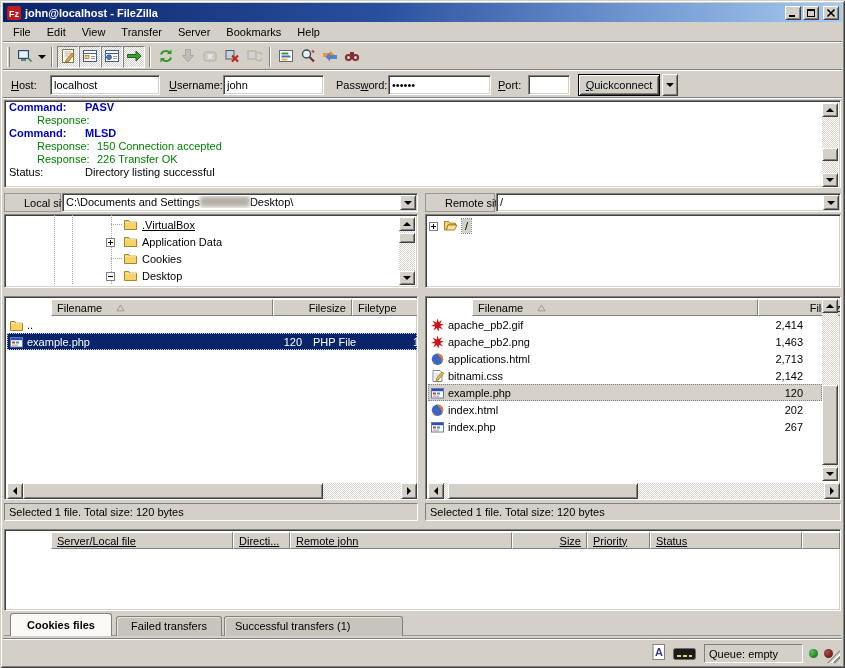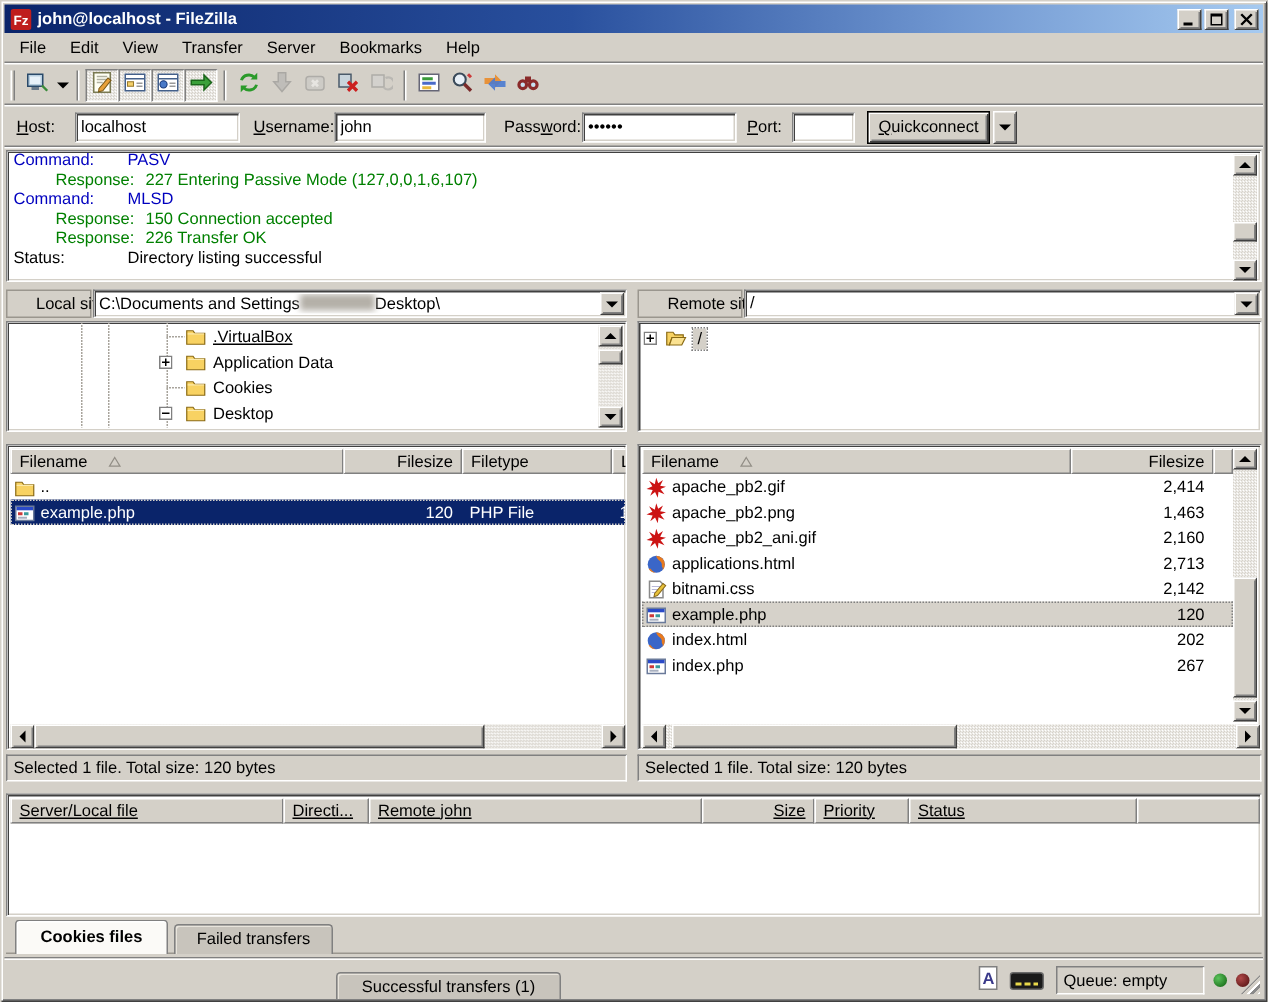--- a/index.html
+++ b/index.html
@@ -45,21 +45,21 @@
     box-shadow: inset 1px 1px 0 #404040, inset -1px -1px 0 #d4d0c8; }
   .btn-default { position:absolute; top:3px; height:22px; background:#d4d0c8; font:11px "Liberation Sans",sans-serif;
     border:1px solid #000; box-shadow: inset 1px 1px 0 #fff, inset -1px -1px 0 #404040, inset 2px 2px 0 #d4d0c8, inset -2px -2px 0 #808080; }
   .drop-btn { position:absolute; top:3px; width:16px; height:22px; background:#d4d0c8; border:1px solid;
     border-color:#fff #404040 #404040 #fff; box-shadow: inset 1px 1px 0 #d4d0c8, inset -1px -1px 0 #808080;
     display:flex; align-items:center; justify-content:center; }
 
   .log { position:absolute; left:4px; top:100px; width:837px; height:88px; background:#fff; }
   .log-line { display:flex; height:13px; line-height:13px; padding-left:4px; white-space:nowrap; }
   .log-label { width:76px; flex:none; }
-  .k-command, .k-command .log-label { color:#0000bf; }
+  .k-command, .k-command .log-label { color:#0000bf;font-weight:bold; }
   .k-response, .k-response .log-label { color:#008000;padding-left:16px; }
   .k-status { color:#000; }
 
   .site-label { position:absolute; top:193px; height:19px; border:1px solid #9a968e; background:#d4d0c8; padding:3px 19px; white-space:nowrap; }
   .combo { position:absolute; top:193px; height:19px; background:#fff; }
   .combo-text { position:absolute; left:3px; top:2px; right:19px; white-space:nowrap; overflow:hidden; }
   .combo-arrow { position:absolute; right:1px; top:1px; bottom:1px; width:16px; background:#d4d0c8; border:1px solid;
     border-color:#fff #404040 #404040 #fff; box-shadow: inset 1px 1px 0 #d4d0c8, inset -1px -1px 0 #808080;
     display:flex; align-items:center; justify-content:center; }
   .redacted { display:inline-block; width:50px; height:11px; background:#b4b0a8; filter:blur(2px); vertical-align:-1px; }
@@ -67,21 +67,21 @@
   .pane { position:absolute; background:#fff; border:1px solid; border-color:#808080 #fff #fff #808080;
     box-shadow: inset 1px 1px 0 #404040, inset -1px -1px 0 #d4d0c8; overflow:hidden; }
   .tree-row { position:absolute; height:17px; display:flex; align-items:center; }
   .vguide { position:absolute; width:1px; background-image:repeating-linear-gradient(to bottom,#a8a49c 0 1px,transparent 1px 2px); }
   .hguide { position:absolute; height:1px; background-image:repeating-linear-gradient(to right,#a8a49c 0 1px,transparent 1px 2px); }
   .expander { position:absolute; width:9px; height:9px; }
   .ticon { position:absolute; width:15px; height:14px; }
   .tlabel { position:absolute; padding:1px 3px; white-space:nowrap; }
   .tlabel.tsel { background:#d4d0c8; outline:1px dotted #808080; }
 
-  .lv-head { position:absolute; left:2px; top:2px; height:32px; display:flex; }
+  .lv-head { position:absolute; left:2px; top:2px; height:32px; display:flex;padding-left:44px; }
   .hcell { height:17px; background:#d4d0c8; border:1px solid; border-color:#fff #808080 #808080 #fff;
     display:flex; align-items:center; padding:0 5px; white-space:nowrap; overflow:hidden; flex:none; }
   .hcell.right { justify-content:flex-end; }
   .hcell.fill { flex:1; }
   .sort-asc { margin-left:14px; display:inline-flex; }
   .lv-rows { position:absolute; left:2px; top:19px; overflow:hidden; }
   .frow { height:17px; display:grid; align-items:center; }
   .fc-name { display:flex; align-items:center; padding-left:2px; white-space:nowrap; overflow:hidden; }
   .fc-name .fi { width:15px; height:14px; flex:none; margin-right:3px; }
   .fc-num { text-align:right; padding-right:6px; white-space:nowrap; }
@@ -273,21 +273,20 @@
 </div>
 <div class="etched" style="top:97px"></div>
 
 <div class="log sunken" id="log">
     <div class="log-line k-command">
       <span class="log-label">Command:</span>
       <span class="log-text">PASV</span>
     </div>
     <div class="log-line k-response">
       <span class="log-label">Response:</span>
-      <span class="log-text">227 Entering Passive Mode (127,0,0,1,6,107)</span>
     </div>
     <div class="log-line k-command">
       <span class="log-label">Command:</span>
       <span class="log-text">MLSD</span>
     </div>
     <div class="log-line k-response">
       <span class="log-label">Response:</span>
       <span class="log-text">150 Connection accepted</span>
     </div>
     <div class="log-line k-response">
@@ -465,29 +464,20 @@
           <span class="fi"><svg width="15" height="14" viewBox="0 0 14 14">
               <path d="M7 .5 8.3 4.2 11.5 2 9.6 5.8 13.5 6.5 9.8 8 12.5 11.5 8.5 9.8 8 13.8 6.2 10 3 12.5 4.6 8.6.5 8 4.4 6.2 2.2 2.5 6 4.8Z" fill="#cc1414"></path>
             </svg></span>
           <span>apache_pb2.png</span>
         </div>
         <div class="fc-num">1,463</div>
       </div>
       <div class="frow" style="grid-template-columns: 286px 95px 1fr;">
         <div class="fc-name">
           <span class="fi"><svg width="15" height="14" viewBox="0 0 14 14">
-              <path d="M7 .5 8.3 4.2 11.5 2 9.6 5.8 13.5 6.5 9.8 8 12.5 11.5 8.5 9.8 8 13.8 6.2 10 3 12.5 4.6 8.6.5 8 4.4 6.2 2.2 2.5 6 4.8Z" fill="#cc1414"></path>
-            </svg></span>
-          <span>apache_pb2_ani.gif</span>
-        </div>
-        <div class="fc-num">2,160</div>
-      </div>
-      <div class="frow" style="grid-template-columns: 286px 95px 1fr;">
-        <div class="fc-name">
-          <span class="fi"><svg width="15" height="14" viewBox="0 0 14 14">
               <circle cx="7" cy="7.2" r="5.7" fill="#3a66c8"></circle>
               <path d="M7 1.5a5.7 5.7 0 0 1 5.7 5.7c0 1.8-.7 3.1-1.6 4.1.5-1 .2-2.1-.4-2.7.3-1.8-.4-3-1.5-3.8C8.2 4 7 2.8 7 1.5z" fill="#e87a1e"></path>
               <path d="M1.9 10.2c1 1.7 2.7 2.7 4.8 2.7-1.7-.6-2.9-1.5-3.3-2.7z" fill="#e87a1e"></path>
             </svg></span>
           <span>applications.html</span>
         </div>
         <div class="fc-num">2,713</div>
       </div>
       <div class="frow" style="grid-template-columns: 286px 95px 1fr;">
         <div class="fc-name">
@@ -569,21 +559,21 @@
       <div class="hcell right" style="width: 75px;">Size</div>
       <div class="hcell" style="width: 63px;">Priority</div>
       <div class="hcell" style="width: 152px;">Status</div>
       <div class="hcell fill"></div>
     </div>
   </div>
 
 <div class="tabs" id="tabs">
     <div class="tab active" style="left: 6px; width: 102px; text-align: center;">Cookies files</div>
     <div class="tab" style="left: 112px; width: 106px; text-align: center;">Failed transfers</div>
-    <div class="tab" style="left: 220px; width: 150px; text-align: center; margin-top: 32px;">Successful transfers (1)</div>
+    <div class="tab" style="left: 220px; width: 179px; ">Successful transfers (1)</div>
   </div>
 <div class="etched" style="top:638px"></div>
 
 <div class="statusbar">
   <span class="sb-icon" style="left:649px"><svg width="14" height="16" viewBox="0 0 14 16">
         <rect x="1" y="0.5" width="11.5" height="15" fill="#fff" stroke="#808080"></rect>
         <text x="7" y="12" font-size="11" font-weight="bold" fill="#3a3a8a" text-anchor="middle" font-family="Liberation Sans,sans-serif">A</text>
       </svg></span>
   <span class="sb-icon" style="left:670px;top:7px"><svg width="23" height="12" viewBox="0 0 23 12">
         <rect x="0.5" y="0.5" width="22" height="11" rx="2" fill="#1a1a1a" stroke="#6a6a6a"></rect>

